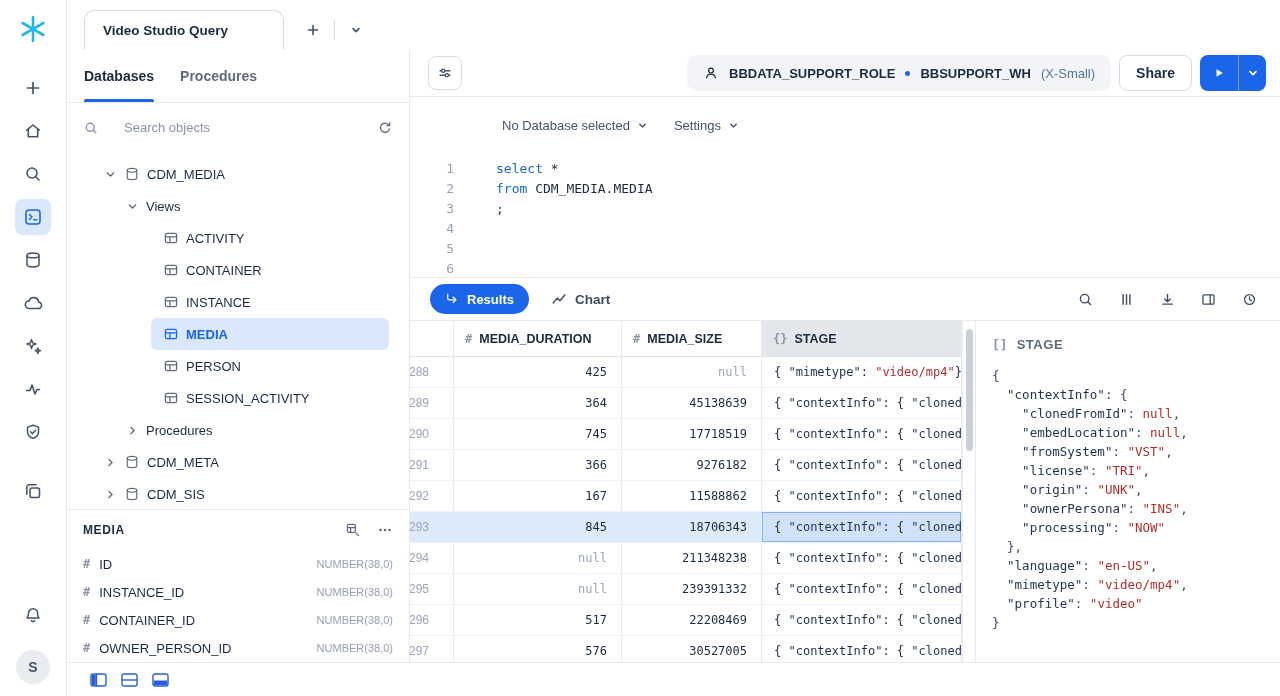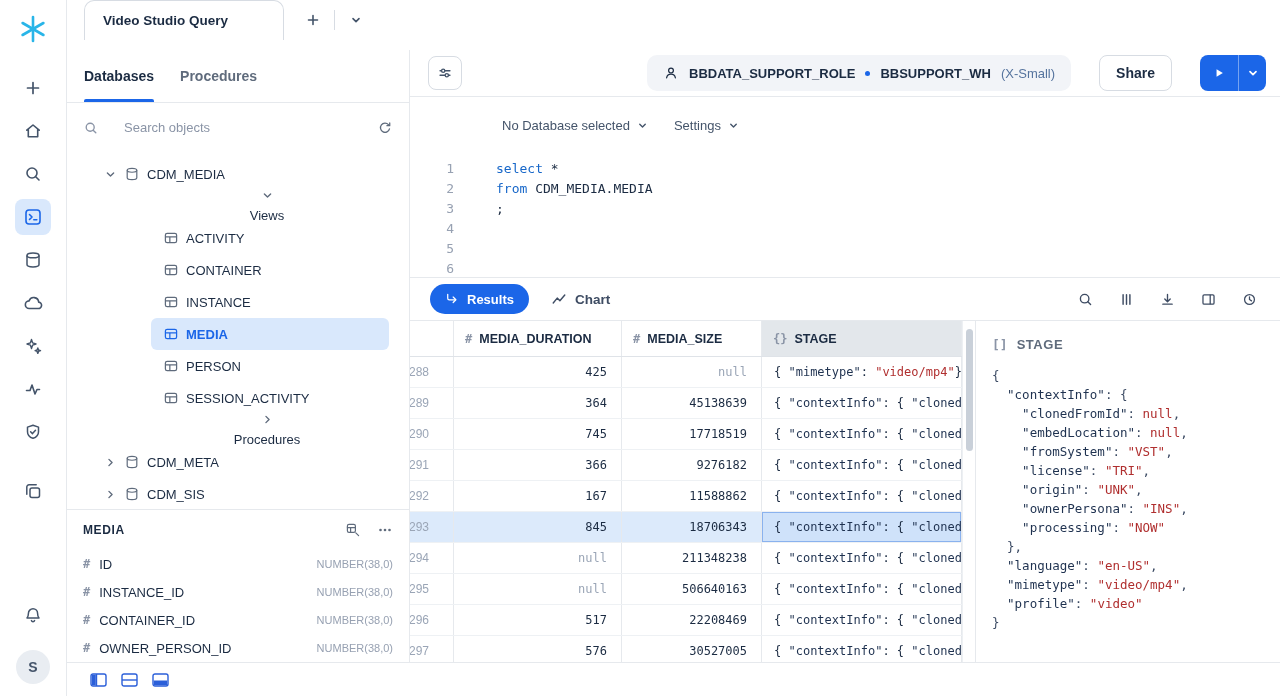--- a/index.html
+++ b/index.html
@@ -15,21 +15,21 @@
   .rail-logo { margin-bottom: 26px; }
   .rail-btn { width: 36px; height: 36px; border-radius: 8px; display: flex; align-items: center; justify-content: center; margin-bottom: 7px; color: #44546A; }
   .rail-btn.active { background: #D9E8FC; color: #1B66E8; }
   .rail-btn.gap { margin-top: 16px; }
   .rail-spacer { flex: 1; }
   .avatar { width: 34px; height: 34px; border-radius: 50%; background: #E9EDF2; color: #44546A; font-weight: bold; font-size: 14px; display: flex; align-items: center; justify-content: center; margin-top: 10px; }
 
   
   .right-col { flex: 1; display: flex; flex-direction: column; min-width: 0; }
 
-  .tabstrip { height: 50px; display: flex; align-items: flex-start; padding-left: 17px; }
+  .tabstrip { height: 50px; display: flex; align-items: flex-end; padding-left: 17px; }
   .ws-tab { height: 40px; min-width: 200px; border: 1px solid #D7DCE3; border-bottom: none; border-radius: 10px 10px 0 0; background: #fff; display: flex; align-items: center; padding: 0 18px; font-weight: bold; font-size: 13.5px; }
   .tab-actions { display: flex; align-items: center; height: 40px; margin-left: 14px; }
   .tab-btn { width: 30px; height: 30px; display: flex; align-items: center; justify-content: center; border-radius: 6px; color: #44546A; }
   .tab-divider { width: 1px; height: 20px; background: #D7DCE3; margin: 0 6px; }
 
   .content-row { flex: 1; display: flex; min-height: 0; }
 
   
   .sidebar { width: 343px; min-width: 343px; border-right: 1px solid #E6E9ED; display: flex; flex-direction: column; overflow: hidden; }
   .side-tabs { height: 53px; min-height: 53px; display: flex; gap: 26px; padding: 0 17px; border-bottom: 1px solid #E6E9ED; }
@@ -39,38 +39,38 @@
   .side-tab.inactive { color: #5F6B7C; }
   .search-row { height: 49px; min-height: 49px; display: flex; align-items: center; padding: 0 16px; gap: 10px; }
   .search-input { flex: 1; display: flex; align-items: center; gap: 25px; color: #8A94A6; }
   .icon-plain { color: #5F6B7C; display: flex; align-items: center; }
 
   .tree { flex: 1; overflow: hidden; padding-top: 6px; }
   .tree-row { height: 32px; display: flex; align-items: center; gap: 7px; font-size: 13px; color: #1B2B42; }
   .tree-row .chev { width: 14px; display: flex; justify-content: center; }
   .tree-ico { color: #5F6B7C; display: flex; align-items: center; }
   .lvl0 { padding-left: 36px; }
-  .lvl1 { padding-left: 58px; flex-direction: column; }
+  .lvl1 { padding-left: 58px; }
   .lvl2 { margin: 0 20px 0 84px; padding-left: 12px; border-radius: 6px; text-align: center; }
   .lvl2.selected { background: #D9E8FC; color: #1B66E8; font-weight: bold; }
   .lvl2.selected .tree-ico { color: #1B66E8; }
 
   .schema { border-top: 1px solid #E6E9ED; }
   .schema-head { height: 40px; display: flex; align-items: center; padding: 0 16px; gap: 16px; }
   .schema-title { flex: 1; font-size: 12px; font-weight: bold; letter-spacing: 0.05em; }
   .schema-row { height: 28px; display: flex; align-items: center; padding: 0 16px; gap: 9px; }
   .glyph { color: #8A94A6; font-weight: bold; font-size: 12px; font-family: "DejaVu Sans Mono", monospace; }
   .sc-name { font-size: 13px; }
   .sc-type { margin-left: auto; font-size: 11px; color: #97A1B2; }
 
   
   .main { flex: 1; display: flex; flex-direction: column; min-width: 0; }
   .main-toolbar { height: 47px; min-height: 47px; border-bottom: 1px solid #E6E9ED; display: flex; align-items: center; padding: 0 14px 0 18px; }
   .icon-btn-bordered { width: 34px; height: 34px; border: 1px solid #D7DCE3; border-radius: 8px; display: flex; align-items: center; justify-content: center; color: #44546A; }
-  .toolbar-right { margin-left: auto; display: flex; align-items: center; gap: 28px; }
+  .toolbar-right { margin-left: auto; display: flex; align-items: center; gap: 8px; }
   .ctx-pill { height: 36px; background: #F2F4F8; border-radius: 10px; display: flex; align-items: center; gap: 10px; padding: 0 16px; }
   .pill-name { font-weight: bold; font-size: 13px; }
   .dot-sep { width: 5px; height: 5px; border-radius: 50%; background: #1B66E8; }
   .wh-size { color: #56749E; font-size: 13px; }
   .share-btn { height: 36px; padding: 0 16px; background: #fff; border: 1px solid #D7DCE3; border-radius: 8px; font-weight: bold; font-size: 14px; font-family: inherit; color: #1B2B42; }
   .run-group { display: flex; }
   .run-main { width: 38px; height: 36px; background: #1B66E8; border-radius: 8px 0 0 8px; display: flex; align-items: center; justify-content: center; }
   .run-caret { width: 28px; height: 36px; background: #1B66E8; border-left: 1px solid rgba(255,255,255,0.4); border-radius: 0 8px 8px 0; display: flex; align-items: center; justify-content: center; }
 
   .context-bar { height: 56px; min-height: 56px; display: flex; align-items: center; padding: 0 26px 0 92px; gap: 26px; color: #44546A; }
@@ -568,21 +568,21 @@
                 </div>
                 <div class="g-row" data-interactable="true">
                   <div class="g-num" data-interactable="false">294</div>
                   <div class="g-cell num w-dur null" data-interactable="true">null</div>
                   <div class="g-cell num w-size" data-interactable="true">211348238</div>
                   <div class="g-cell stage w-stage" data-interactable="true"><span class="">{ </span><span class="jk">"contextInfo"</span><span class="">: { </span><span class="jk">"clonedFro</span></div>
                 </div>
                 <div class="g-row" data-interactable="true">
                   <div class="g-num" data-interactable="false">295</div>
                   <div class="g-cell num w-dur null" data-interactable="true">null</div>
-                  <div class="g-cell num w-size" data-interactable="true">506640163</div>
+                  <div class="g-cell num w-size" data-interactable="true">239391332</div>
                   <div class="g-cell stage w-stage" data-interactable="true"><span class="">{ </span><span class="jk">"contextInfo"</span><span class="">: { </span><span class="jk">"clonedFro</span></div>
                 </div>
                 <div class="g-row" data-interactable="true">
                   <div class="g-num" data-interactable="false">296</div>
                   <div class="g-cell num w-dur" data-interactable="true">517</div>
                   <div class="g-cell num w-size" data-interactable="true">22208469</div>
                   <div class="g-cell stage w-stage" data-interactable="true"><span class="">{ </span><span class="jk">"contextInfo"</span><span class="">: { </span><span class="jk">"clonedFro</span></div>
                 </div>
                 <div class="g-row" data-interactable="true">
                   <div class="g-num" data-interactable="false">297</div>

